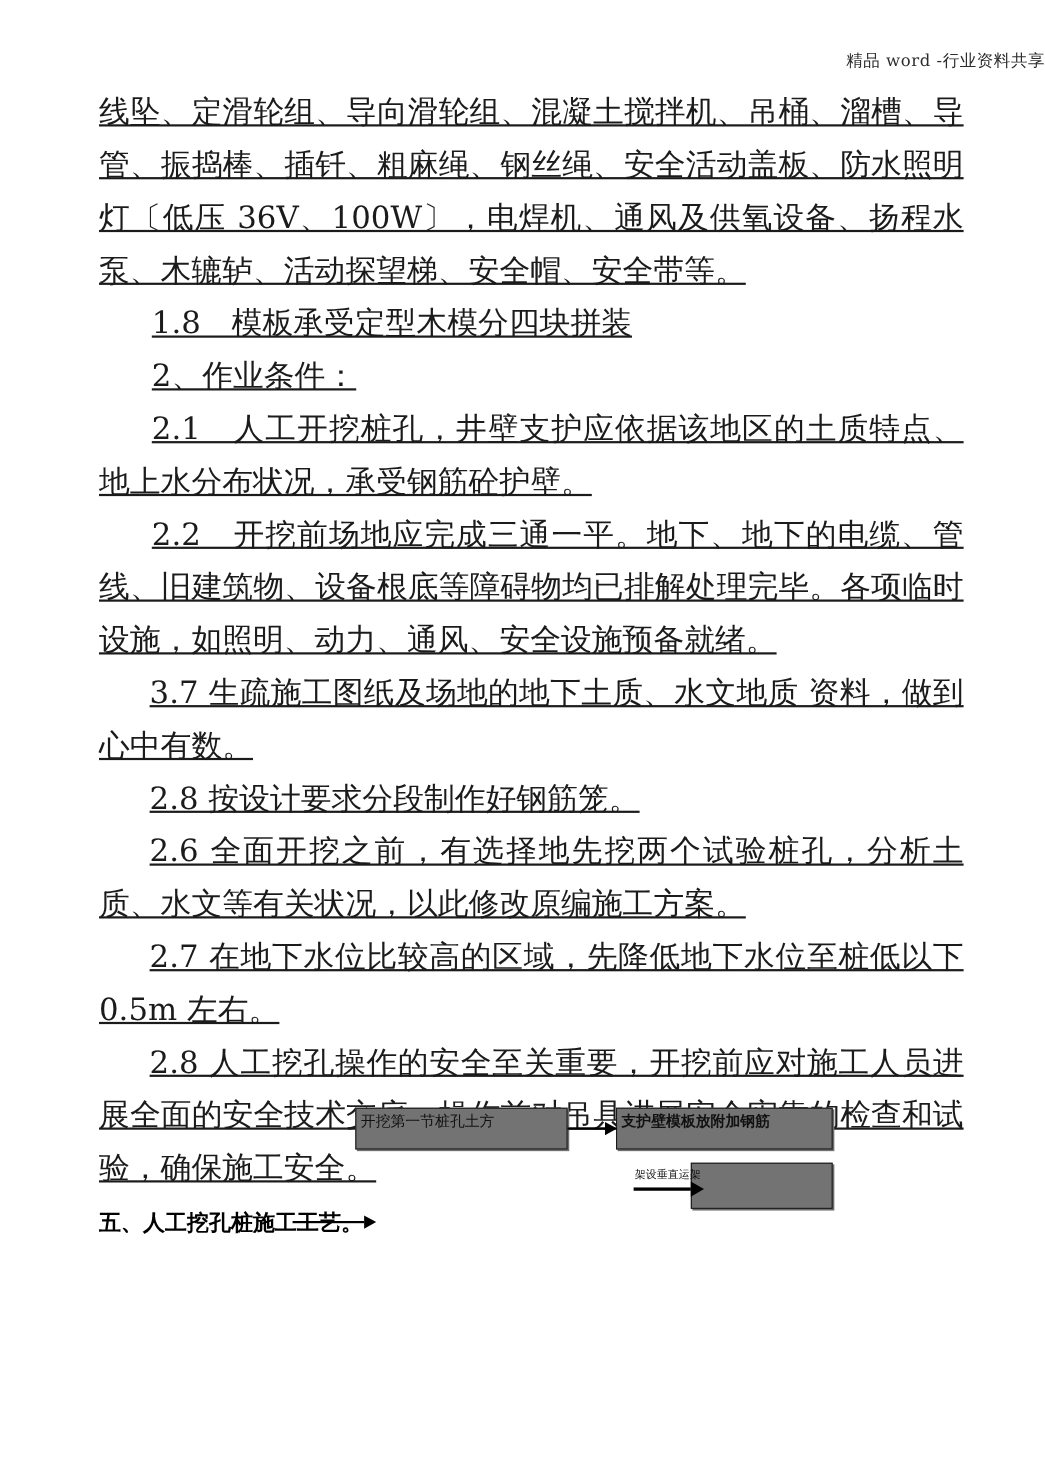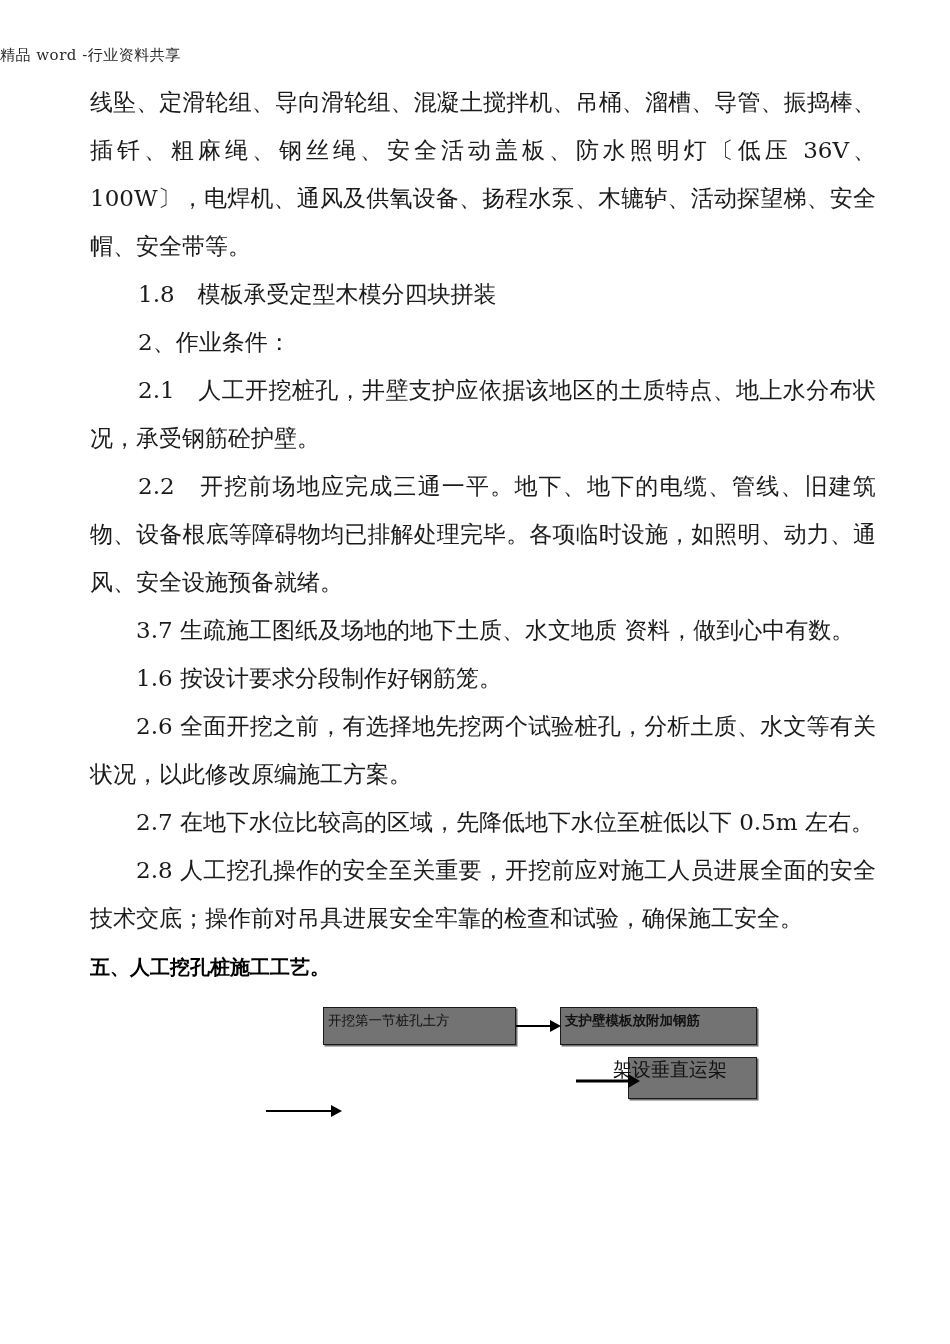--- a/index.html
+++ b/index.html
@@ -23,45 +23,46 @@
     height: 1344px;
     background: #ffffff;
   }
 
   
   .doc-header {
     position: absolute;
     left: 0;
     top: 46px;
     width: 950px;
-    text-align: left;
+    text-align: right;
     font-family: "DejaVu Serif", "Liberation Serif", serif;
     font-size: 15px;
     color: #2b2b2b;
     letter-spacing: 0.5px;
   }
 
   
   .body-text {
     position: absolute;
     left: 90px;
     top: 78px;
     width: 786px;
   }
 
   p.para {
     margin: 0 0 0 0;
-    font-size: 23px;
+    font-size: 28px;
     line-height: 48px;
     color: #1b1b1b;
     text-align: justify;
     text-justify: inter-ideograph;
     font-family: "DejaVu Serif", "Liberation Serif", serif;
     letter-spacing: 0px;
     white-space: normal;
+    text-decoration: underline;
   }
 
   p.para.indent {
     text-indent: 48px;
   }
   p.para.indent-sm {
     text-indent: 46px;
   }
   p.para.noindent {
     text-indent: 0;
@@ -107,27 +108,26 @@
     line-height: 18px;
     color: #111111;
     white-space: nowrap;
     letter-spacing: 0px;
   }
 
   
   .float-label {
     position: absolute;
     font-family: "DejaVu Sans", "Liberation Sans", sans-serif;
-    font-size: 19px;
+    font-size: 10px;
     line-height: 18px;
     color: #111111;
     white-space: nowrap;
     z-index: 5;
     background: transparent;
-    margin-left: 36px;
   }
 
   .arrow {
     position: absolute;
     z-index: 4;
   }
   .arrow .shaft {
     position: absolute;
     left: 0;
     top: 50%;
@@ -167,21 +167,21 @@
 
     <p class="para indent">2、作业条件：</p>
 
     <p class="para indent">2.1　人工开挖桩孔，井壁支护应依据该地区的土质特点、地上水分布状况，承受钢筋砼护壁。</p>
 
     <p class="para indent">2.2　开挖前场地应完成三通一平。地下、地下的电缆、管线、旧建筑物、设备根底等障碍物均已排解处理完毕。各项临时设施，如照明、动力、通风、安全设施预备就绪。</p>
 
     <p class="para indent-sm">3.7 生疏施工图纸及场地的地下土质、水文地质 资料，做到心中有数。</p>
 
 
-    <p class="para indent-sm">1.6 按设计要求分段制作好钢筋笼。</p>
+    <p class="para indent-sm">2.8 按设计要求分段制作好钢筋笼。</p>
 
     <p class="para indent-sm">2.6 全面开挖之前，有选择地先挖两个试验桩孔，分析土质、水文等有关状况，以此修改原编施工方案。</p>
 
     <p class="para indent-sm">2.7 在地下水位比较高的区域，先降低地下水位至桩低以下 0.5m 左右。</p>
 
     <p class="para indent-sm">2.8 人工挖孔操作的安全至关重要，开挖前应对施工人员进展全面的安全技术交底；操作前对吊具进展安全牢靠的检查和试验，确保施工安全。</p>
 
     <p class="heading-hei">五、人工挖孔桩施工工艺。</p>
 
 

